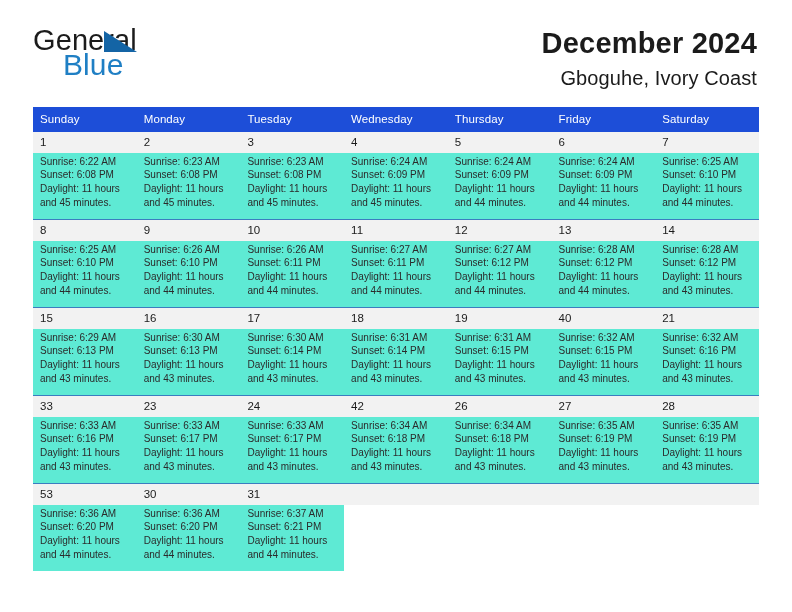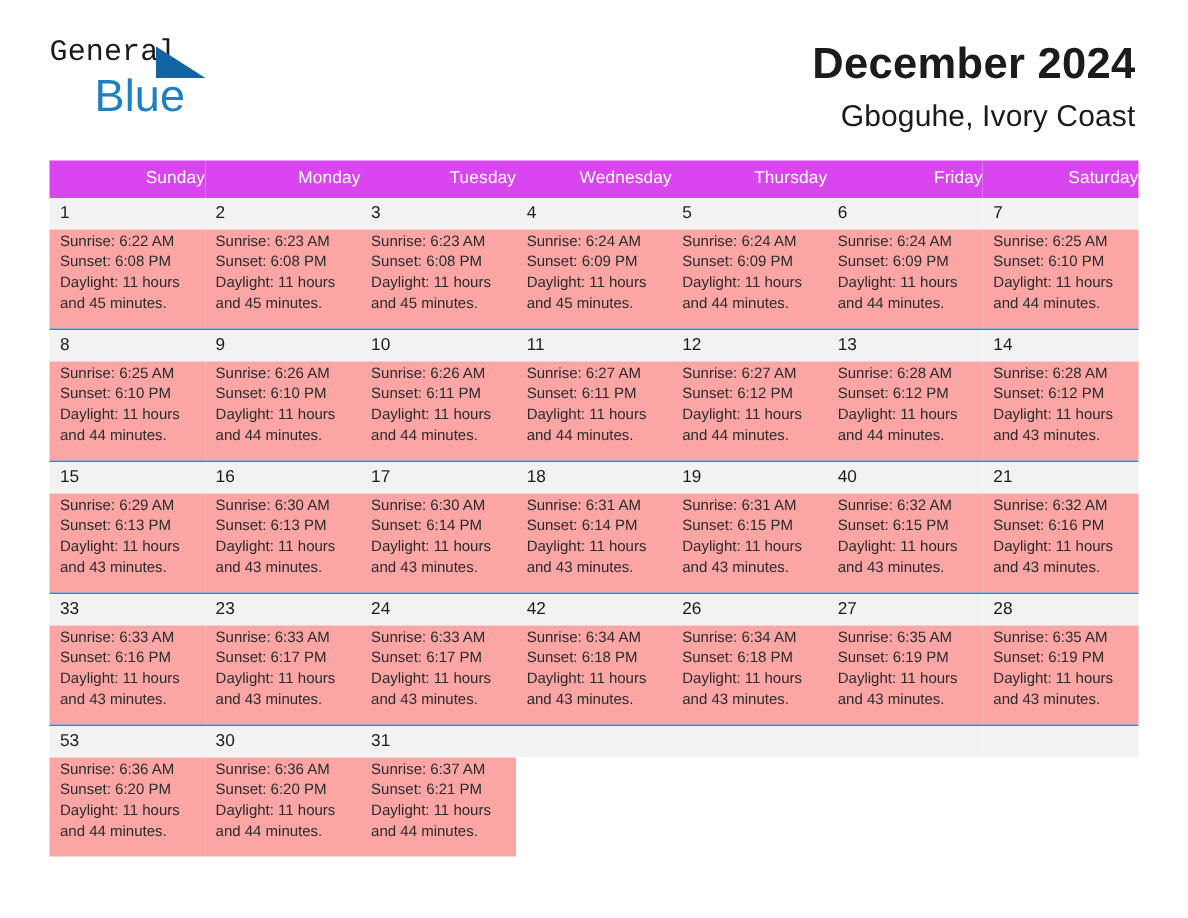--- a/index.html
+++ b/index.html
@@ -24,25 +24,25 @@
     padding: 26px 35px 0 33px;
     box-sizing: border-box;
   }
 
   .brand {
     position: relative;
     width: 130px;
     height: 52px;
   }
   .brand-general {
-    font-size: 20px;
+    font-size: 29px;
     color: #1b1b1b;
     letter-spacing: 0.1px;
     line-height: 1;
-    font-family: Liberation Mono, monospace;
+    font-family: Liberation Sans, sans-serif;
   }
   .brand-blue {
     font-size: 30px;
     color: #1f7fc4;
     letter-spacing: 0.1px;
     line-height: 1;
     position: absolute;
     left: 30px;
     top: 24px;
   }
@@ -75,40 +75,40 @@
   }
 
   
   .calendar {
     margin: 17px 33px 0 33px;
     width: 726px;
     border-collapse: collapse;
     table-layout: fixed;
   }
   .calendar th {
-    background: #d946ef;
+    background: #1d4ed8;
     color: #ffffff;
     font-size: 11.5px;
     font-weight: normal;
-    text-align: right;
+    text-align: left;
     padding: 5px 0 5px 7px;
     line-height: 1.25;
     letter-spacing: 0.1px;
   }
 
   .daynum-row td {
     background: #f2f2f2;
     font-size: 11.5px;
     color: #1b1b1b;
     padding: 4px 0 3px 7px;
     line-height: 1.2;
     vertical-align: top;
   }
   .info-row td {
-    background: #fca5a5;
+    background: #5eead4;
     font-size: 10px;
     color: #2b2b2b;
     padding: 2px 6px 9px 7px;
     line-height: 1.38;
     vertical-align: top;
   }
   tr.week-sep td {
     border-top: 1px solid #3b7dc0;
   }
   .info-row td .line { display: block; white-space: nowrap; }

